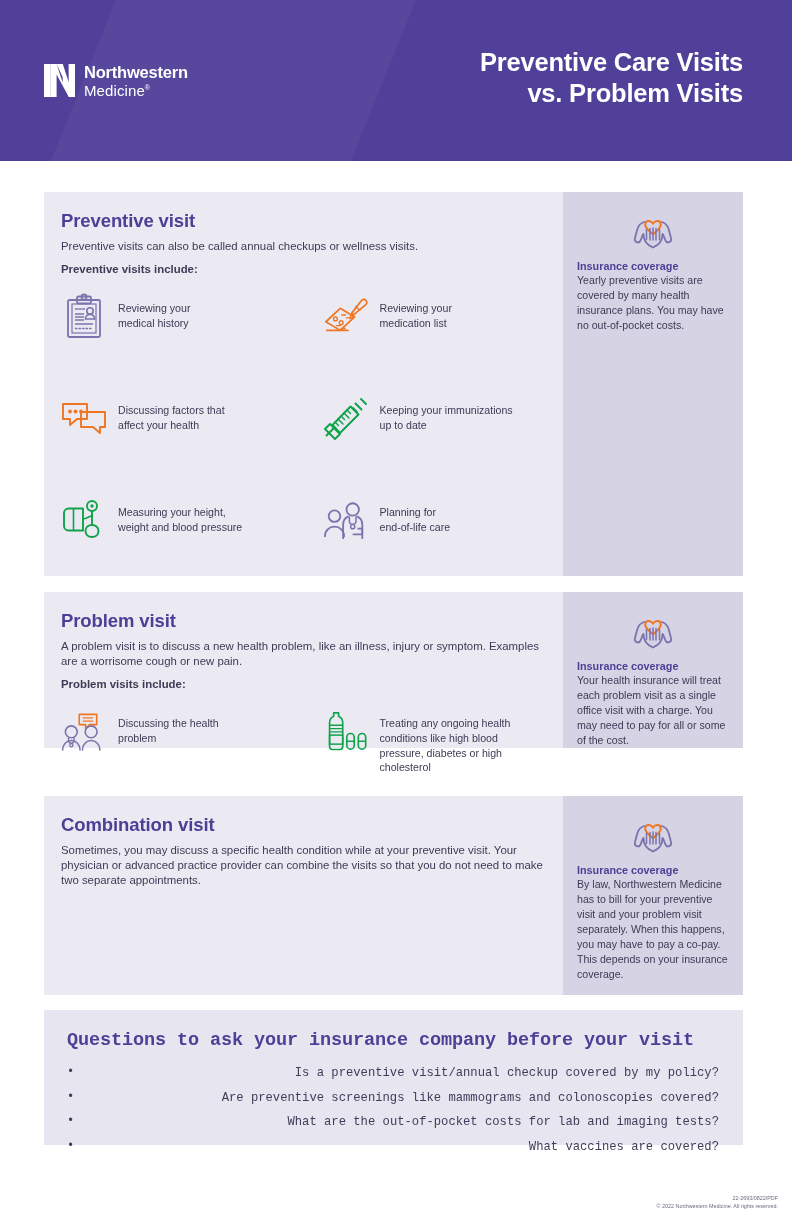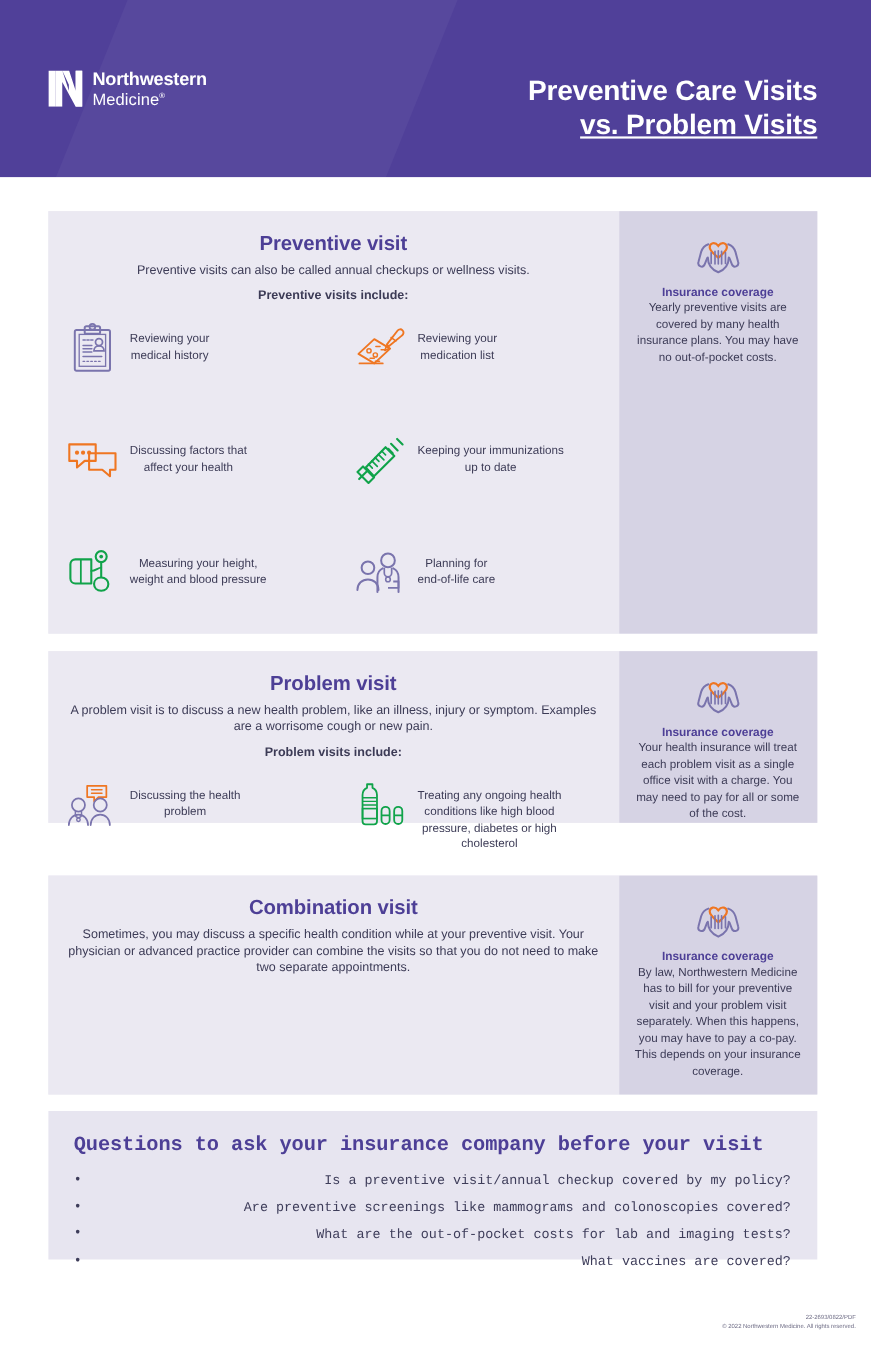--- a/index.html
+++ b/index.html
@@ -59,38 +59,37 @@
     font-size: 15px;
     font-weight: normal;
     letter-spacing: 0.1px;
     margin-top: 2px;
     white-space: nowrap;
   }
   .logo-med sup { font-size: 7px; vertical-align: super; }
   .header-title {
     position: absolute;
     right: 49px;
-    top: 68px;
+    top: 47px;
     text-align: right;
     color: #ffffff;
     font-size: 25.5px;
     font-weight: bold;
     line-height: 1.22;
     letter-spacing: -0.2px;
   }
-  .header-title .l2 { display: block; text-decoration: underline; }
+  .header-title .l2 { display: block; }
 
   
   .panel {
     position: absolute;
     left: 44px;
     width: 699px;
     background: #ebe9f2;
     display: flex;
-    text-align: center;
   }
   .panel-main {
     flex: 0 0 519px;
     width: 519px;
     background: #ebe9f2;
     padding: 18px 18px 14px 17px;
   }
   .panel-side {
     flex: 1 1 auto;
     background: #d6d3e4;

